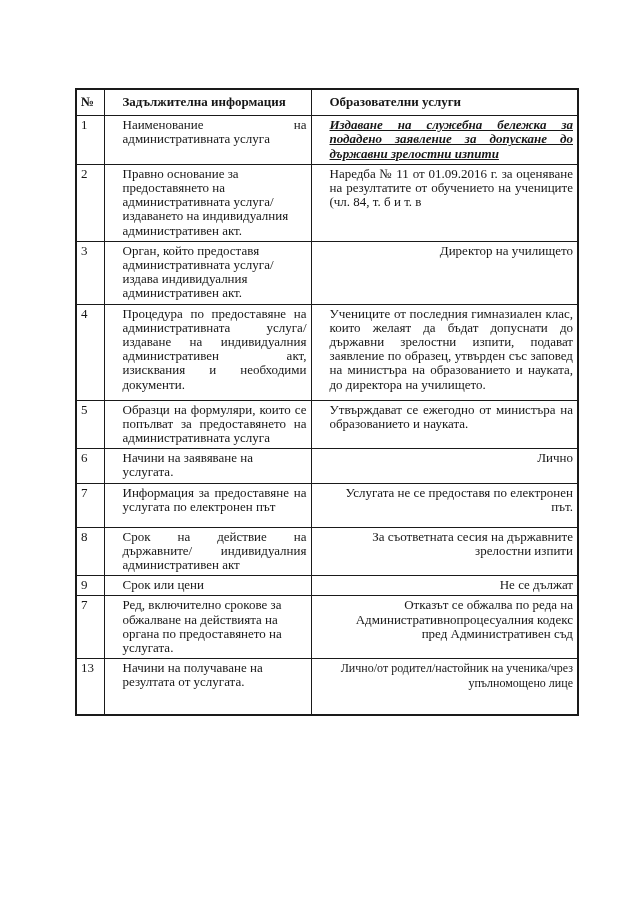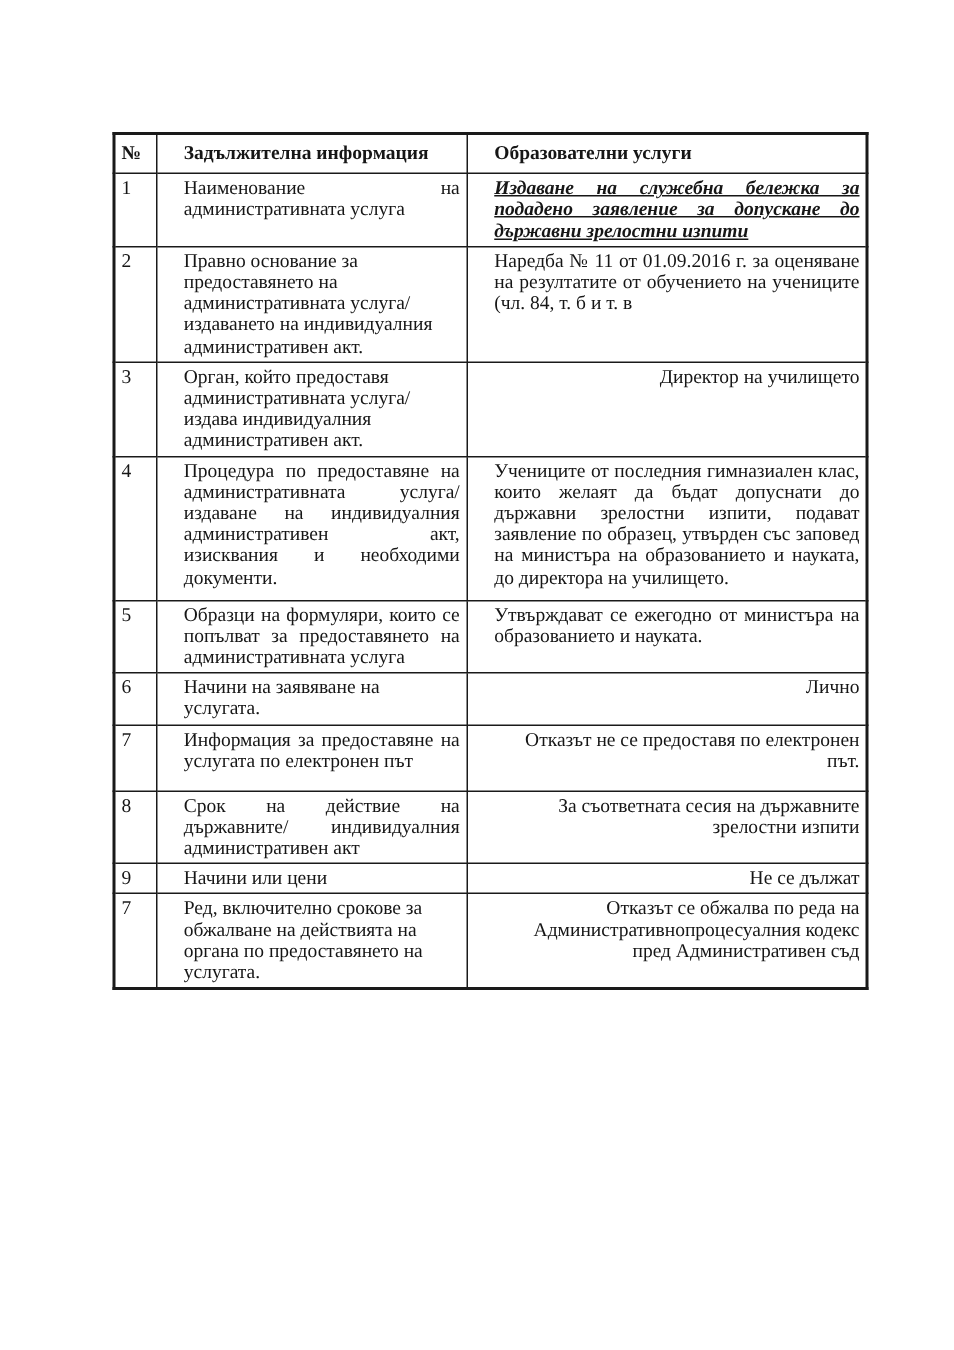--- a/index.html
+++ b/index.html
@@ -141,38 +141,43 @@
 
   <tr>
     <td class="cell-num">6</td>
     <td class="cell-info">Начини на заявяване на услугата.</td>
     <td class="cell-value">Лично</td>
   </tr>
 
   <tr>
     <td class="cell-num">7</td>
     <td class="cell-info">Информация за предоставяне на услугата по електронен път</td>
-    <td class="cell-value">Отказът не се предоставя по електронен път.</td>
+    <td class="cell-value">Услугата не се предоставя по електронен път.</td>
   </tr>
 
   <tr>
     <td class="cell-num">8</td>
     <td class="cell-info">Срок на действие на държавните/ индивидуалния административен акт</td>
     <td class="cell-value">За съответната сесия на държавните зрелостни изпити</td>
   </tr>
 
   <tr>
     <td class="cell-num">9</td>
-    <td class="cell-info">Начини или цени</td>
+    <td class="cell-info">Срок или цени</td>
     <td class="cell-value">Не се дължат</td>
   </tr>
 
 
   <tr>
     <td class="cell-num">7</td>
     <td class="cell-info">Ред, включително срокове за обжалване на действията на органа по предоставянето на услугата.</td>
     <td class="cell-value">Отказът се обжалва по реда на Административнопроцесуалния кодекс пред Административен съд</td>
   </tr>
 
 
+  <tr>
+    <td class="cell-num">13</td>
+    <td class="cell-info">Начини на получаване на резултата от услугата.</td>
+    <td class="cell-value">Лично/от родител/настойник на ученика/чрез упълномощено лице</td>
+  </tr>
 </tbody>
   </table>
 </div>
 
 </body></html>

